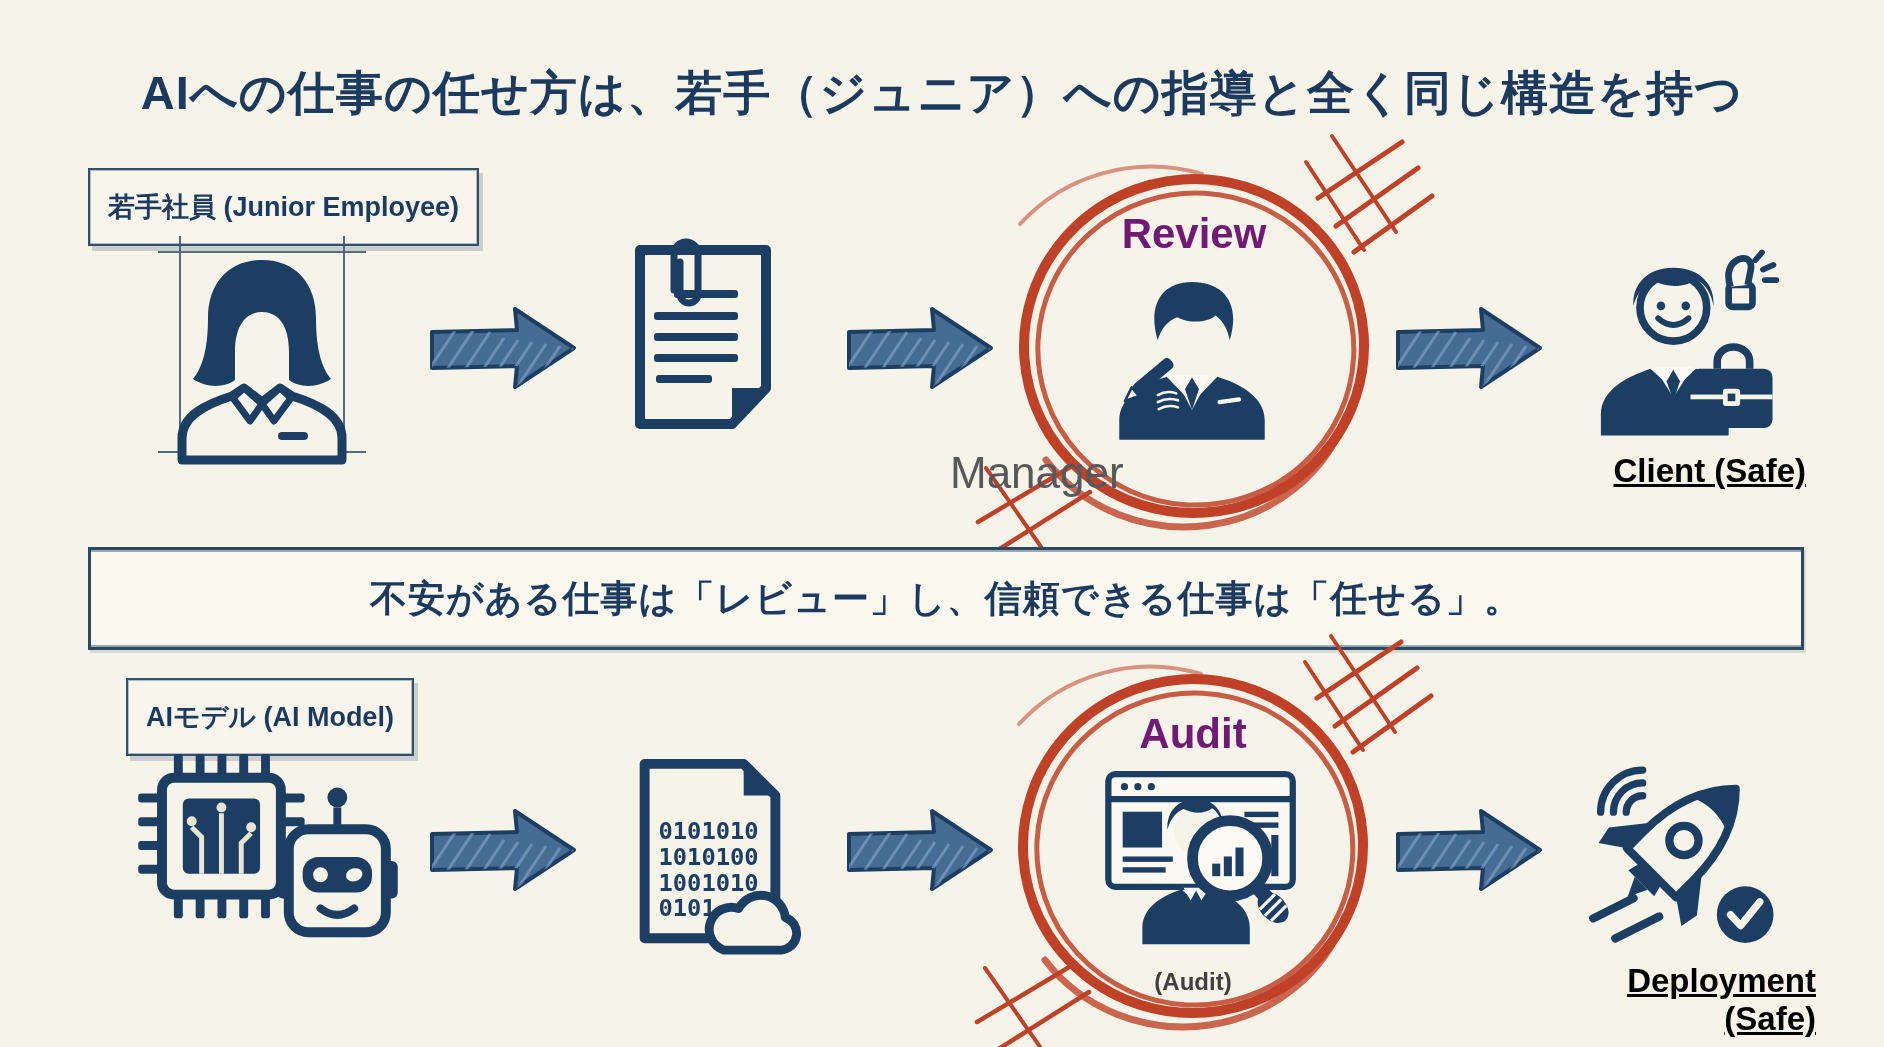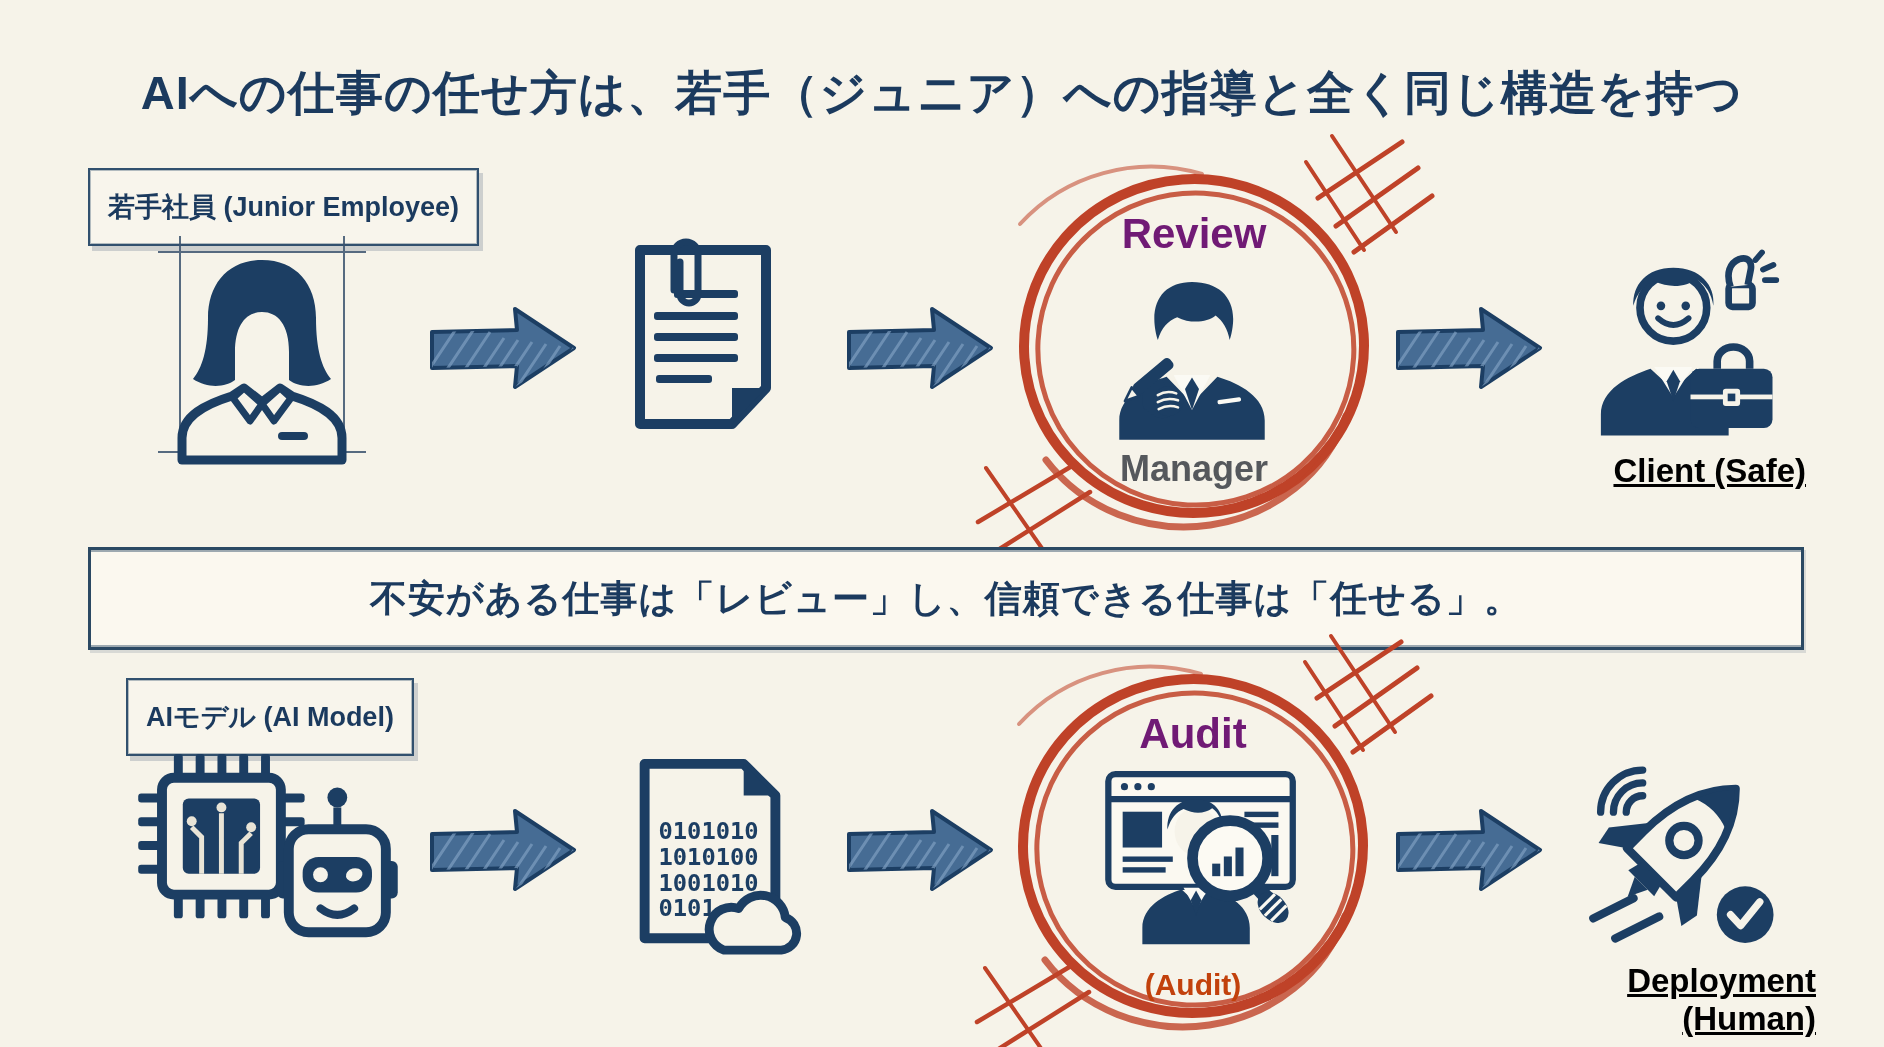--- a/index.html
+++ b/index.html
@@ -11,22 +11,22 @@
   .label-box{position:absolute;background:#f8f5ec;border:2px solid #31506e;color:#1b3a5e;
              font-weight:700;font-size:27px;padding:19px 18px;
              box-shadow:inset 0 0 0 1px rgba(49,80,110,.35), 4px 5px 0 rgba(100,115,135,.28);}
   .banner{position:absolute;left:88px;top:547px;width:1710px;height:97px;background:#fbf8ef;
           border:3px solid #2b4963;display:flex;align-items:center;justify-content:center;
           box-shadow:inset 0 5px 0 -3px rgba(43,73,99,.45), inset 0 -5px 0 -3px rgba(43,73,99,.45),
                      2px 3px 0 rgba(100,115,135,.2);}
   .banner-text{font-size:37px;font-weight:800;color:#1b3a5e;letter-spacing:1px;}
   .cap{position:absolute;text-align:right;color:#000000;font-size:33px;font-weight:600;text-decoration:underline;}
   .circle-title{position:absolute;text-align:center;color:#701a75;font-size:42px;font-weight:800;}
-  .circle-cap{position:absolute;text-align:center;color:#55585c;font-size:36px;font-weight:700;}
-  .circle-cap2{position:absolute;text-align:center;color:#c2410c;font-size:30px;font-weight:600;}
+  .circle-cap{position:absolute;color:#55585c;font-size:44px;font-weight:400;}
+  .circle-cap2{position:absolute;text-align:center;color:#404040;font-size:24px;font-weight:600;}
   svg{display:block;}
 </style>
 </head>
 <body>
 
 <div class="stage">
 
   <svg width="0" height="0" style="position:absolute" aria-hidden="true">
     <defs>
       <clipPath id="arrowClip">
@@ -289,15 +289,15 @@
     </g>
     <g stroke="#1c3e63" stroke-width="9" stroke-linecap="round">
       <line x1="20" y1="190" x2="64" y2="168"></line>
       <line x1="44" y1="212" x2="92" y2="188"></line>
     </g>
     <circle cx="186" cy="186" r="31" fill="#1c3e63"></circle>
     <path d="M170,186 L181,198 L202,172" fill="none" stroke="#f6f3e9" stroke-width="8" stroke-linecap="round" stroke-linejoin="round"></path>
   </svg>
 
   <div class="cap" style="left:1536px;top:962px;width:280px;">Deployment</div>
-  <div class="cap" style="left:1536px;top:1000px;width:280px;">(Human)</div>
+  <div class="cap" style="left:1536px;top:1000px;width:280px;">(Safe)</div>
 
 </div>
 
 </body></html>

